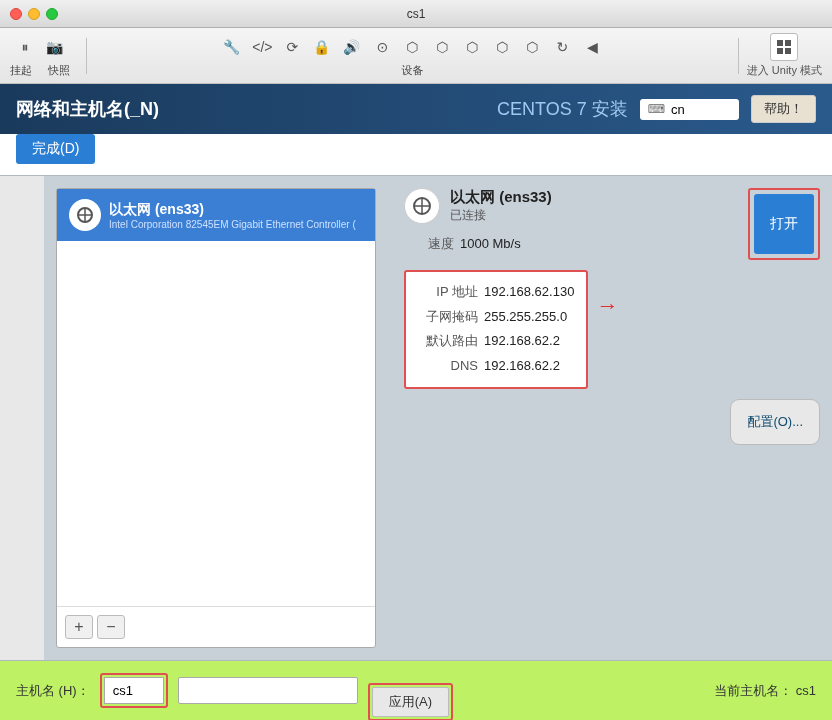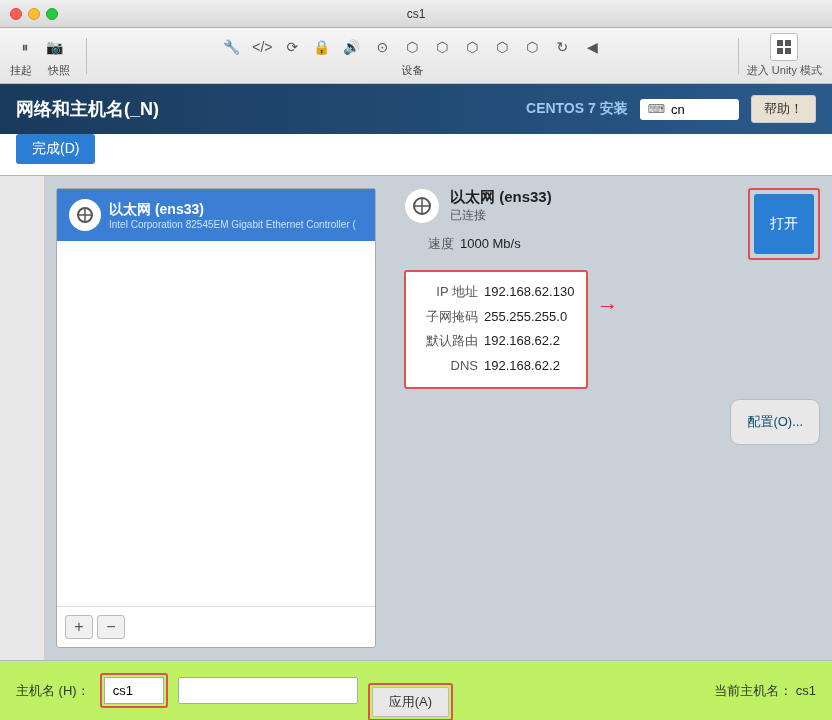--- a/index.html
+++ b/index.html
@@ -151,22 +151,22 @@
       font-weight: 600;
     }
     .header-right {
       margin-left: auto;
       display: flex;
       align-items: center;
       gap: 12px;
     }
     .header-centos {
       color: #a0c8f0;
-      font-size: 14px;
-      font-weight: 700;
+      font-size: 18px;
+      font-weight: 400;
     }
 
     
     .header-search {
       display: flex;
       align-items: center;
       background: white;
       border-radius: 3px;
       padding: 3px 8px;
       gap: 6px;

